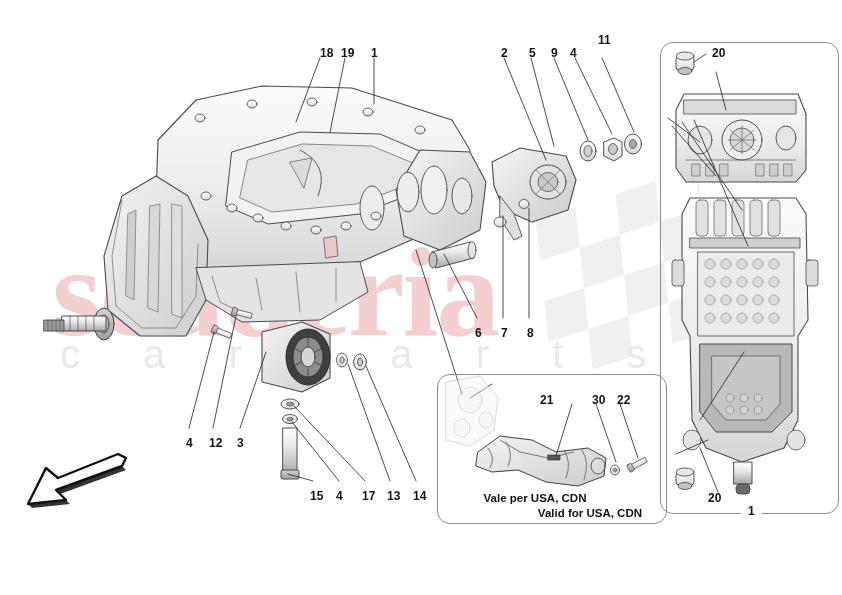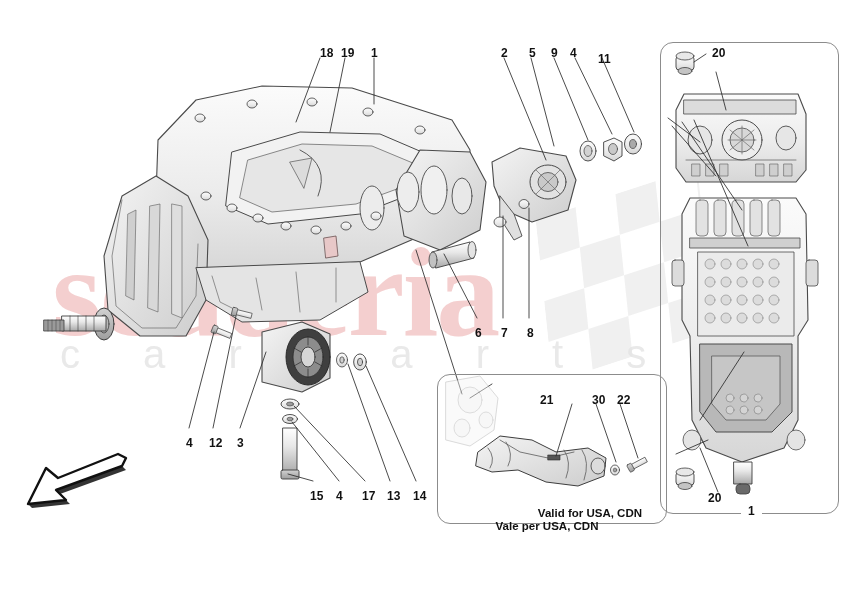--- a/index.html
+++ b/index.html
@@ -392,39 +392,39 @@
           <path d="M700 420 L744 352"></path>
         </g>
       </g>
 
     </g>
   </svg>
 
   <div class="panel" id="inset-usa"></div>
   <div class="panel" id="right-panel"></div>
 
-  <div class="panel-caption" style="left:456px;top:491px;width:182px;margin-top:28px;">Vale per USA, CDN</div>
+  <div class="panel-caption" style="left:444px;top:491px;width:182px;">Vale per USA, CDN</div>
   <div class="panel-caption" style="left:460px;top:506px;width:182px;text-align:right;">Valid for USA, CDN</div>
 
   <div class="num" id="rp-bottom-label">1</div>
 
   <svg id="dir-arrow" width="110" height="62" viewBox="0 0 110 62">
     <path d="M104 6 L96 2 L36 26 L24 16 L6 52 L44 48 L34 38 L100 14 Z" fill="#ffffff" stroke="#111" stroke-width="2.4" stroke-linejoin="round"></path>
     <path d="M100 14 L34 38 L44 48 L6 52 L10 56 L48 52 L38 42 L104 18 Z" fill="#111" opacity=".85"></path>
   </svg>
 
   <div id="callout-layer">
       <div class="num" style="left: 320px; top: 47px;">18</div>
       <div class="num" style="left: 341px; top: 47px;">19</div>
       <div class="num" style="left: 371px; top: 47px;">1</div>
       <div class="num" style="left: 501px; top: 47px;">2</div>
       <div class="num" style="left: 529px; top: 47px;">5</div>
       <div class="num" style="left: 551px; top: 47px;">9</div>
       <div class="num" style="left: 570px; top: 47px;">4</div>
-      <div class="num" style="left: 598px; top: 53px;">11</div>
+      <div class="num" style="left: 598px; top: 34px;">11</div>
       <div class="num" style="left: 475px; top: 327px;">6</div>
       <div class="num" style="left: 501px; top: 327px;">7</div>
       <div class="num" style="left: 527px; top: 327px;">8</div>
       <div class="num" style="left: 186px; top: 437px;">4</div>
       <div class="num" style="left: 209px; top: 437px;">12</div>
       <div class="num" style="left: 237px; top: 437px;">3</div>
       <div class="num" style="left: 310px; top: 490px;">15</div>
       <div class="num" style="left: 336px; top: 490px;">4</div>
       <div class="num" style="left: 362px; top: 490px;">17</div>
       <div class="num" style="left: 387px; top: 490px; text-align: center;">13</div>

